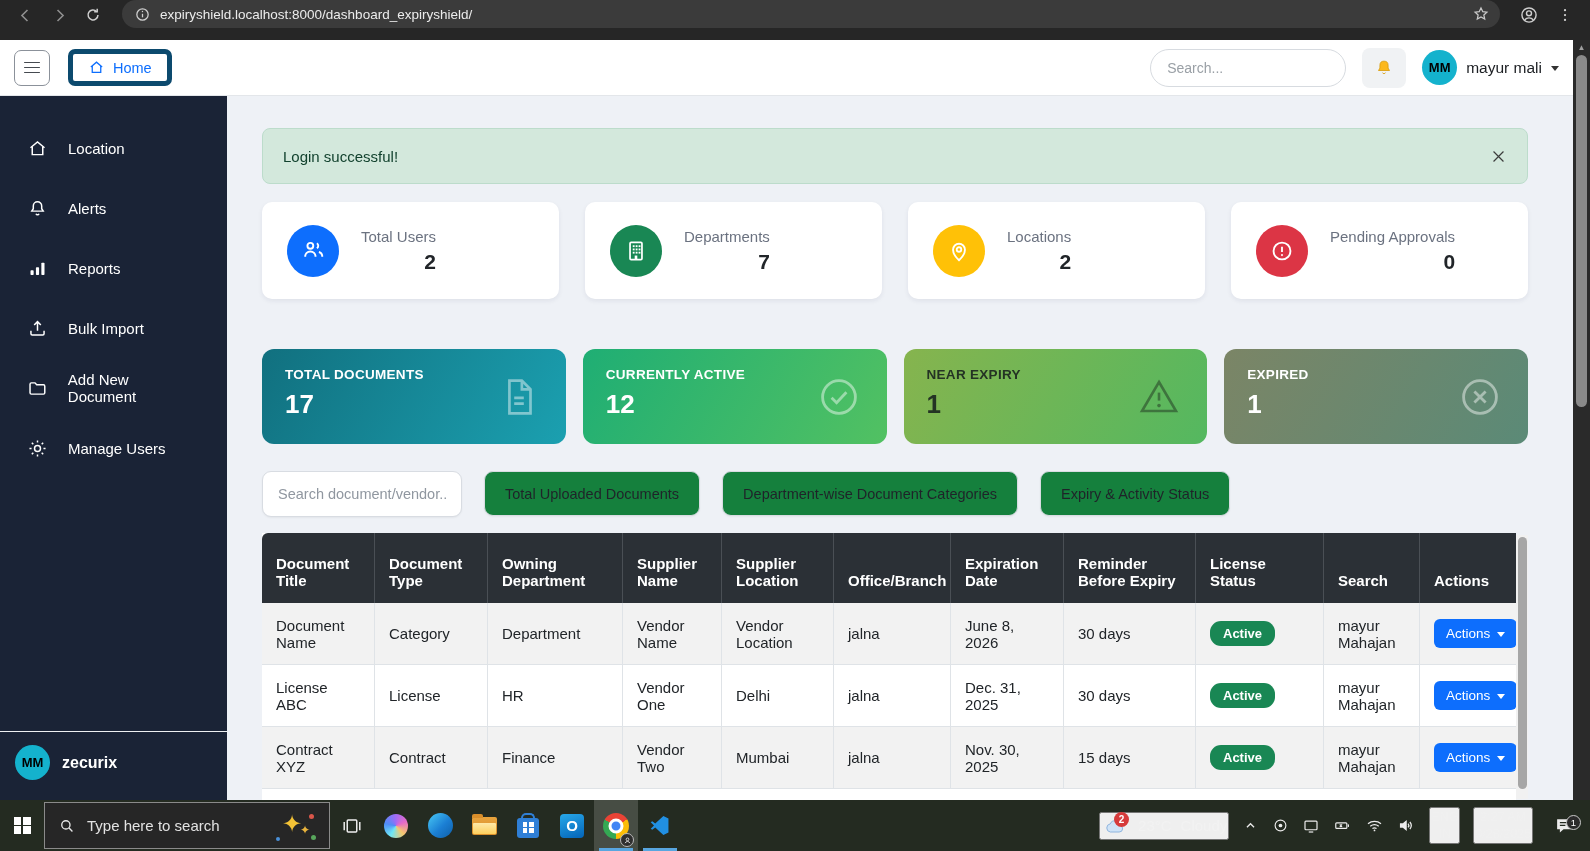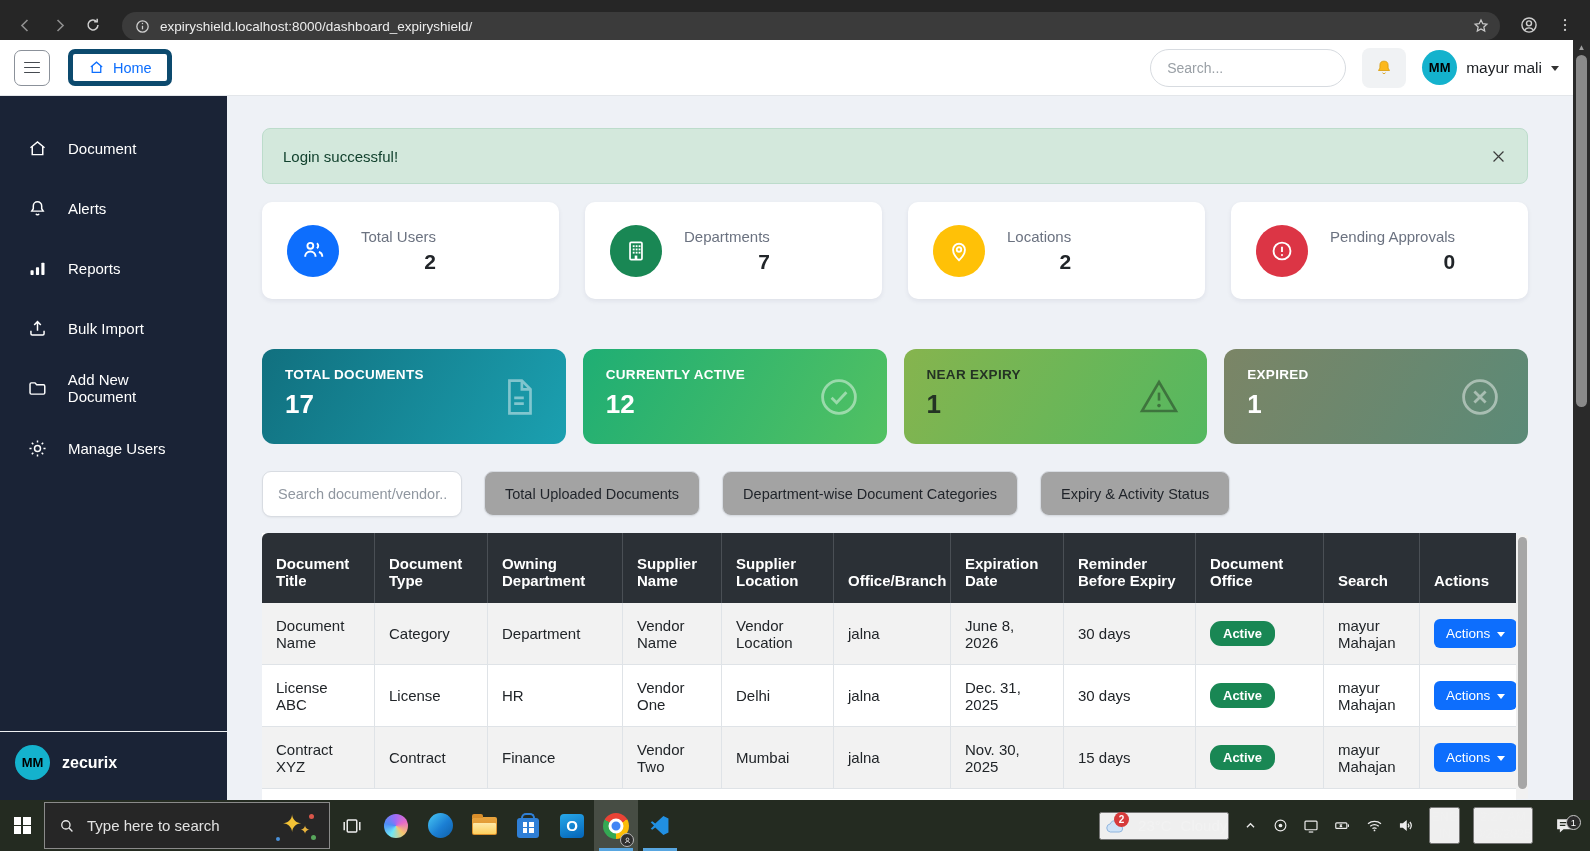--- a/index.html
+++ b/index.html
@@ -1,21 +1,21 @@
 <!DOCTYPE html>
 <html><head>
 <meta charset="utf-8">
 <style>
   * { box-sizing: border-box; margin: 0; padding: 0; }
   html,body { width:1590px; height:851px; overflow:hidden; }
   body { font-family:"Liberation Sans", sans-serif; background:#eef1f6; }
   .screen { width:1590px; height:851px; display:flex; flex-direction:column; }
 
   
-  .browser-bar { flex:0 0 40px; background:#262626; display:flex; align-items:flex-end; padding:0 10px; gap:4px; }
+  .browser-bar { flex:0 0 40px; background:#262626; display:flex; align-items:flex-start; padding:0 10px; gap:4px; }
   .nav-btn { width:30px; height:30px; display:grid; place-items:center; background:none; border:none; color:#8f8f8f; }
   .nav-btn.lighter { color:#cfcfcf; }
   .url-bar { flex:1; height:28px; margin:0 10px; background:#3b3b3b; border-radius:14px; display:flex; align-items:center; gap:9px; padding:0 10px 0 12px; }
   .url-text { color:#ececec; font-size:13.5px; flex:1; white-space:nowrap; overflow:hidden; }
   .browser-right { display:flex; align-items:center; gap:6px; }
 
   
   .app-row { flex:1; display:flex; min-height:0; }
   .app-main { flex:1; display:flex; flex-direction:column; min-width:0; }
   .page-scrollbar { flex:0 0 17px; background:#2a2a2a; position:relative; }
@@ -65,21 +65,21 @@
   .sc-3 { background:linear-gradient(120deg,#7b8566 0%,#5b8a77 100%); }
   .summary-title { font-size:13.5px; font-weight:bold; letter-spacing:.3px; }
   .summary-value { font-size:26px; font-weight:bold; margin-top:7px; }
   .summary-icon { position:absolute; right:24px; top:50%; transform:translateY(-50%); opacity:.45; }
   .sc-2 .summary-icon { opacity:.5; }
 
   
   .filter-row { display:flex; gap:22px; margin-bottom:16px; }
   .doc-search { width:200px; height:46px; border:1px solid #d8dce2; border-radius:9px; background:#fff; padding:0 15px; font-size:14.5px; color:#333; outline:none; box-shadow:0 1px 2px rgba(0,0,0,.05); font-family:inherit; }
   .doc-search::placeholder { color:#9097a0; }
-  .filter-btn { height:45px; background:#a3a3a3; border:1px solid #d8dce2; border-radius:9px; padding:8px 20px; font-size:14.5px; color:#1f2329; box-shadow:0 1px 2px rgba(0,0,0,.05); }
+  .filter-btn { height:45px; background:#15803d; border:1px solid #d8dce2; border-radius:9px; padding:8px 20px; font-size:14.5px; color:#1f2329; box-shadow:0 1px 2px rgba(0,0,0,.05); }
 
   
   .table-wrap { position:relative; }
   table.doc-table { width:calc(100% - 12px); border-collapse:separate; border-spacing:0; table-layout:fixed; background:#fff; }
   .doc-table thead th { background:#2b3036; color:#fff; font-size:15px; font-weight:bold; text-align:left; vertical-align:bottom; padding:12px 14px 14px; border-right:1px solid #4a4f55; height:70px; }
   .doc-table thead th:first-child { border-top-left-radius:6px; }
   .doc-table thead th:last-child { border-right:none; }
   .doc-table td { padding:10px 14px; font-size:15px; color:#212529; border-right:1px solid #dfe3e7; border-bottom:1px solid #dfe3e7; vertical-align:middle; height:62px; background:transparent; }
   .doc-table td:last-child { border-right:none; }
   .doc-table tbody tr:nth-child(odd) td { background:#f2f2f2; }
@@ -220,21 +220,21 @@
       </header>
 
       <div class="body-row">
 
         <aside class="sidebar">
           <button class="side-item">
             <svg width="21" height="21" viewBox="0 0 24 24" fill="none" stroke="#fff" stroke-width="1.7">
                 <path d="M4 11.2 12 4.5l8 6.7"></path>
                 <path d="M6 9.8V19h12V9.8"></path>
               </svg>
-            <span>Document</span>
+            <span>Location</span>
           </button>
           <button class="side-item">
             <svg width="21" height="21" viewBox="0 0 24 24" fill="none" stroke="#fff" stroke-width="1.7">
                 <path d="M12 4.2a4.8 4.8 0 0 0-4.8 4.8v3.2L5.5 15h13l-1.7-2.8V9A4.8 4.8 0 0 0 12 4.2Z"></path>
                 <path d="M10.3 18a1.8 1.8 0 0 0 3.4 0"></path>
               </svg>
             <span>Alerts</span>
           </button>
           <button class="side-item">
             <svg width="21" height="21" viewBox="0 0 24 24" fill="#fff">
@@ -405,21 +405,21 @@
               <thead>
                 <tr>
                   <th>Document Title</th>
                   <th>Document Type</th>
                   <th>Owning Department</th>
                   <th>Supplier Name</th>
                   <th>Supplier Location</th>
                   <th>Office/Branch</th>
                   <th>Expiration Date</th>
                   <th>Reminder Before Expiry</th>
-                  <th>Document Office</th>
+                  <th>License Status</th>
                   <th>Search</th>
                   <th>Actions</th>
                 </tr>
               </thead>
               <tbody>
                 <tr>
                   <td>Document Name</td>
                   <td>Category</td>
                   <td>Department</td>
                   <td>Vendor Name</td>

